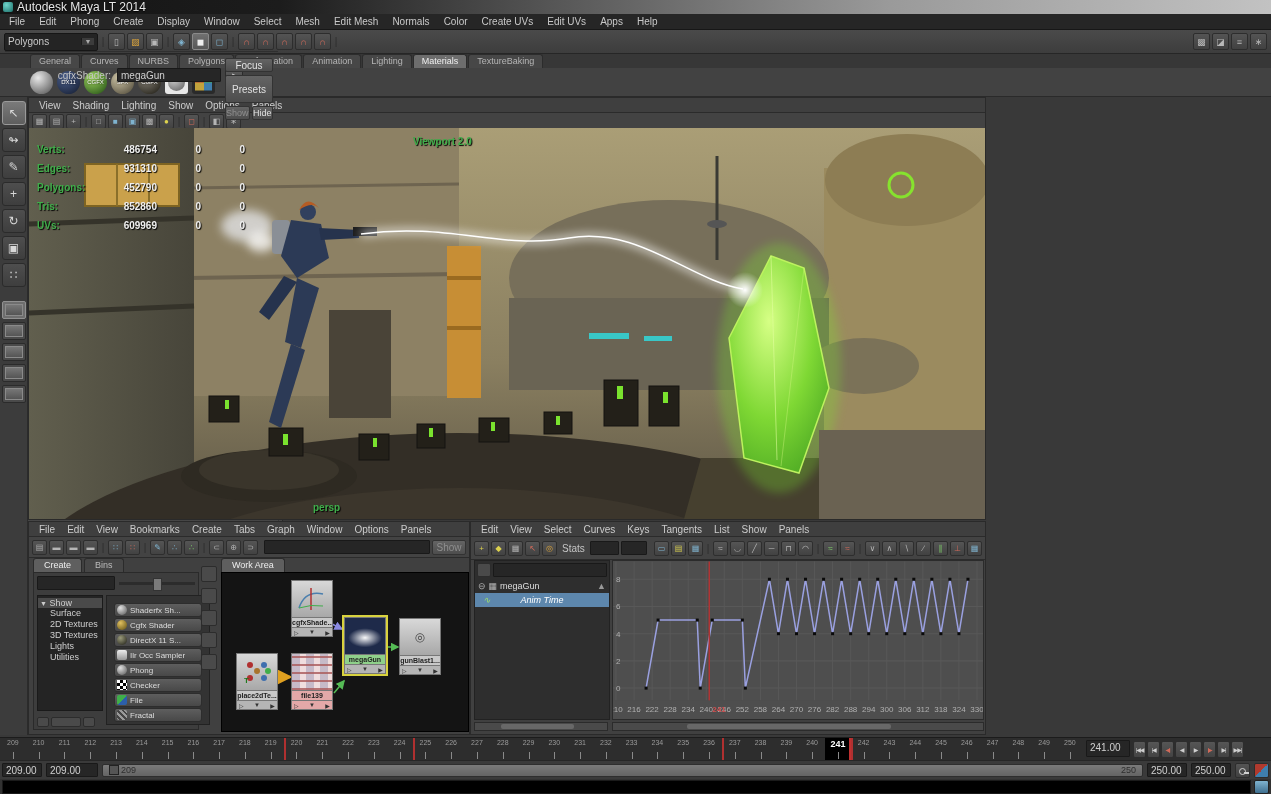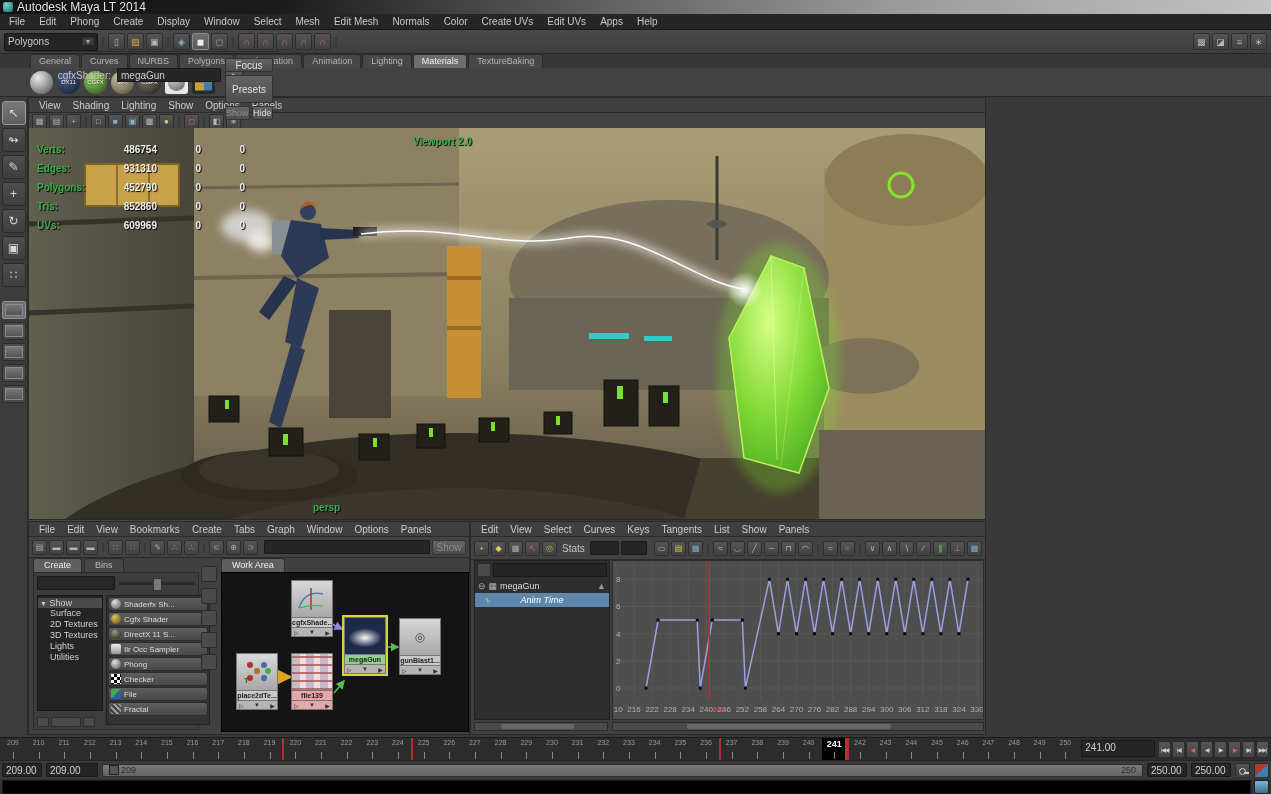--- a/index.html
+++ b/index.html
@@ -67,21 +67,21 @@
   .hud-sel{width:44px;text-align:right;color:#efefef}
   .vp-green-label{position:absolute;color:#3fae4a;font-weight:bold;text-shadow:1px 1px 1px #000}
   
   #hypershade{left:28px;top:521px;width:442px;height:214px}
   #hs-create{position:absolute;left:4px;top:36px;width:166px;height:172px;background:#3d3d3d;border:1px solid #2a2a2a;box-sizing:border-box}
   .hs-tab{padding:0 10px;font-size:9px;line-height:13px;background:#464646;color:#bbb;border:1px solid #2b2b2b;border-bottom:none;border-radius:3px 3px 0 0}
   .hs-tab.active{background:#5f5f5f;color:#eee}
   #hs-tree{position:absolute;left:3px;top:36px;width:66px;height:112px;background:#242424;border:1px solid #1a1a1a;font-size:9px;color:#cfcfcf;box-sizing:border-box;padding:2px 0}
   #hs-tree .root{background:#4a4a4a;padding:0 2px}
   #hs-tree .ti{padding:0 2px 0 12px;line-height:11px}
-  #hs-list{position:absolute;left:72px;top:36px;width:104px;height:128px;background:#333;border:1px solid #222;box-sizing:border-box;padding:1px;overflow:hidden}
+  #hs-list{position:absolute;left:72px;top:36px;width:104px;height:128px;background:#333;border:1px solid #222;box-sizing:border-box;padding:7px;overflow:hidden}
   .hs-item{height:14px;margin-bottom:1px;background:linear-gradient(#5e5e5e,#484848);border:1px solid #2d2d2d;border-radius:3px;display:flex;align-items:center;padding:0 2px;font-size:8px;color:#ddd;box-sizing:border-box;white-space:nowrap;overflow:hidden}
   .sw{width:10px;height:10px;border-radius:50%;margin-right:3px;flex:none}
   .sw-sphere-gray{background:radial-gradient(circle at 35% 30%,#e0e0e0,#555)}
   .sw-sphere-olive{background:radial-gradient(circle at 35% 30%,#e0c060,#5c4c10)}
   .sw-sphere-dark{background:radial-gradient(circle at 35% 30%,#9a9a7a,#1c1c14)}
   .sw-ilr{border-radius:2px;background:linear-gradient(#eee,#999)}
   .sw-checker{border-radius:0;background-color:#fff;background-image:linear-gradient(45deg,#000 25%,transparent 25%,transparent 75%,#000 75%),linear-gradient(45deg,#000 25%,transparent 25%,transparent 75%,#000 75%);background-size:6px 6px;background-position:0 0,3px 3px}
   .sw-file{border-radius:2px;background:linear-gradient(135deg,#3fae4a 0 50%,#2c5faa 50%)}
   .sw-fractal{border-radius:2px;background:repeating-linear-gradient(45deg,#999 0 2px,#444 2px 4px)}
   #hs-midcol{position:absolute;left:170px;top:40px;width:20px;height:168px;display:flex;flex-direction:column;gap:6px;align-items:center;padding-top:4px;box-sizing:border-box}
@@ -126,21 +126,21 @@
   #ae-notesbox{height:64px;background:#262626;border:1px solid #1b1b1b;margin:1px 4px}
   #ae-footer{display:flex;gap:3px;padding:3px 4px 4px 4px}
   #ae-footer .btn{flex:1;height:17px}
   
   #timeslider{left:0;top:737px;width:1271px;height:23px;background:#2d2d2d;border-top:1px solid #1c1c1c;display:flex;align-items:stretch}
   #tl-ruler{width:1083px;display:flex}
   .tl-cell{flex:1;position:relative;text-align:center;color:#9a9a9a;font-size:7px;padding-top:1px;box-sizing:border-box}
   .tl-cell::after{content:"";position:absolute;left:50%;bottom:2px;width:1px;height:7px;background:#8a8a8a}
   .tl-cell.key{box-shadow:inset 2px 0 0 #b03030}
   .tl-cell.current{background:#000;color:#fff;font-size:9px;font-weight:bold;box-shadow:inset -2px 0 0 #c03030}
-  #tl-current{width:74px;margin:2px 3px;height:17px}
+  #tl-current{width:44px;margin:2px 3px;height:17px}
   #tl-playback{display:flex;align-items:center;gap:1px;padding-right:2px}
   .pb{width:13px;height:17px;background:linear-gradient(#565656,#434343);border:1px solid #2d2d2d;border-radius:2px;display:inline-flex;align-items:center;justify-content:center;font-size:6px;color:#cfcfcf;box-sizing:border-box;letter-spacing:-1px}
   .pb.red{color:#d06a5a}
   
   #rangeslider{left:0;top:760px;width:1271px;height:19px;background:#3a3a3a;border-top:1px solid #262626;display:flex;align-items:center;gap:4px;padding:0 2px;box-sizing:border-box}
   #rs-bar{position:relative;height:13px;background:linear-gradient(#7a7a7a,#646464);border:1px solid #2e2e2e;border-radius:2px;flex:1;display:flex;align-items:center;justify-content:space-between;padding:0 6px;color:#2e2e2e;font-size:9px;box-sizing:border-box}
   .rs-chk{width:8px;height:8px;border:1px solid #222;background:#555;margin-right:2px}
   .keyicon{width:15px;height:15px;position:relative;background:linear-gradient(#545454,#414141);border:1px solid #2d2d2d;border-radius:2px;box-sizing:border-box}
   .keyicon::before{content:"";position:absolute;left:3px;top:4px;width:5px;height:5px;border:1.5px solid #d0d0d0;border-radius:50%}
   .keyicon::after{content:"";position:absolute;left:8px;top:8px;width:5px;height:2px;background:#d0d0d0}

